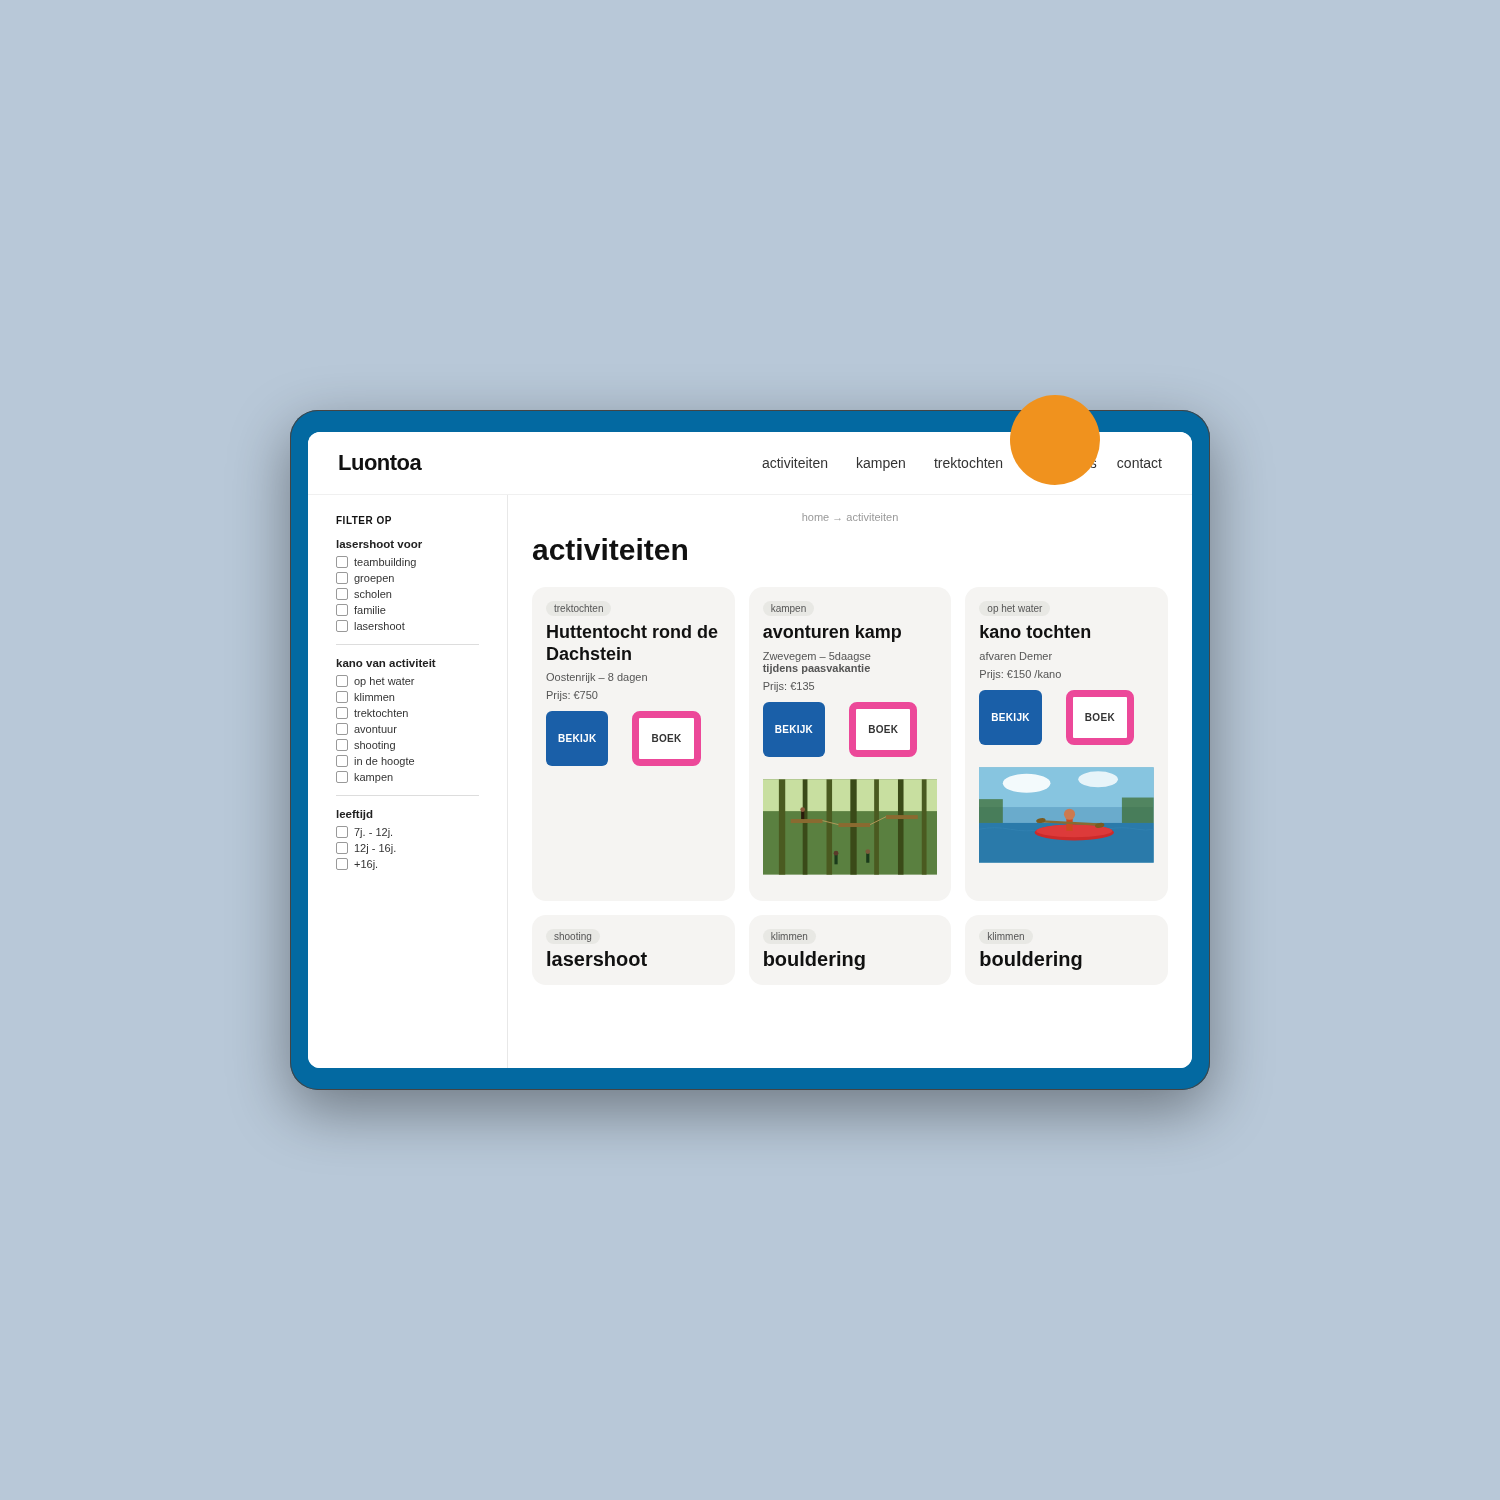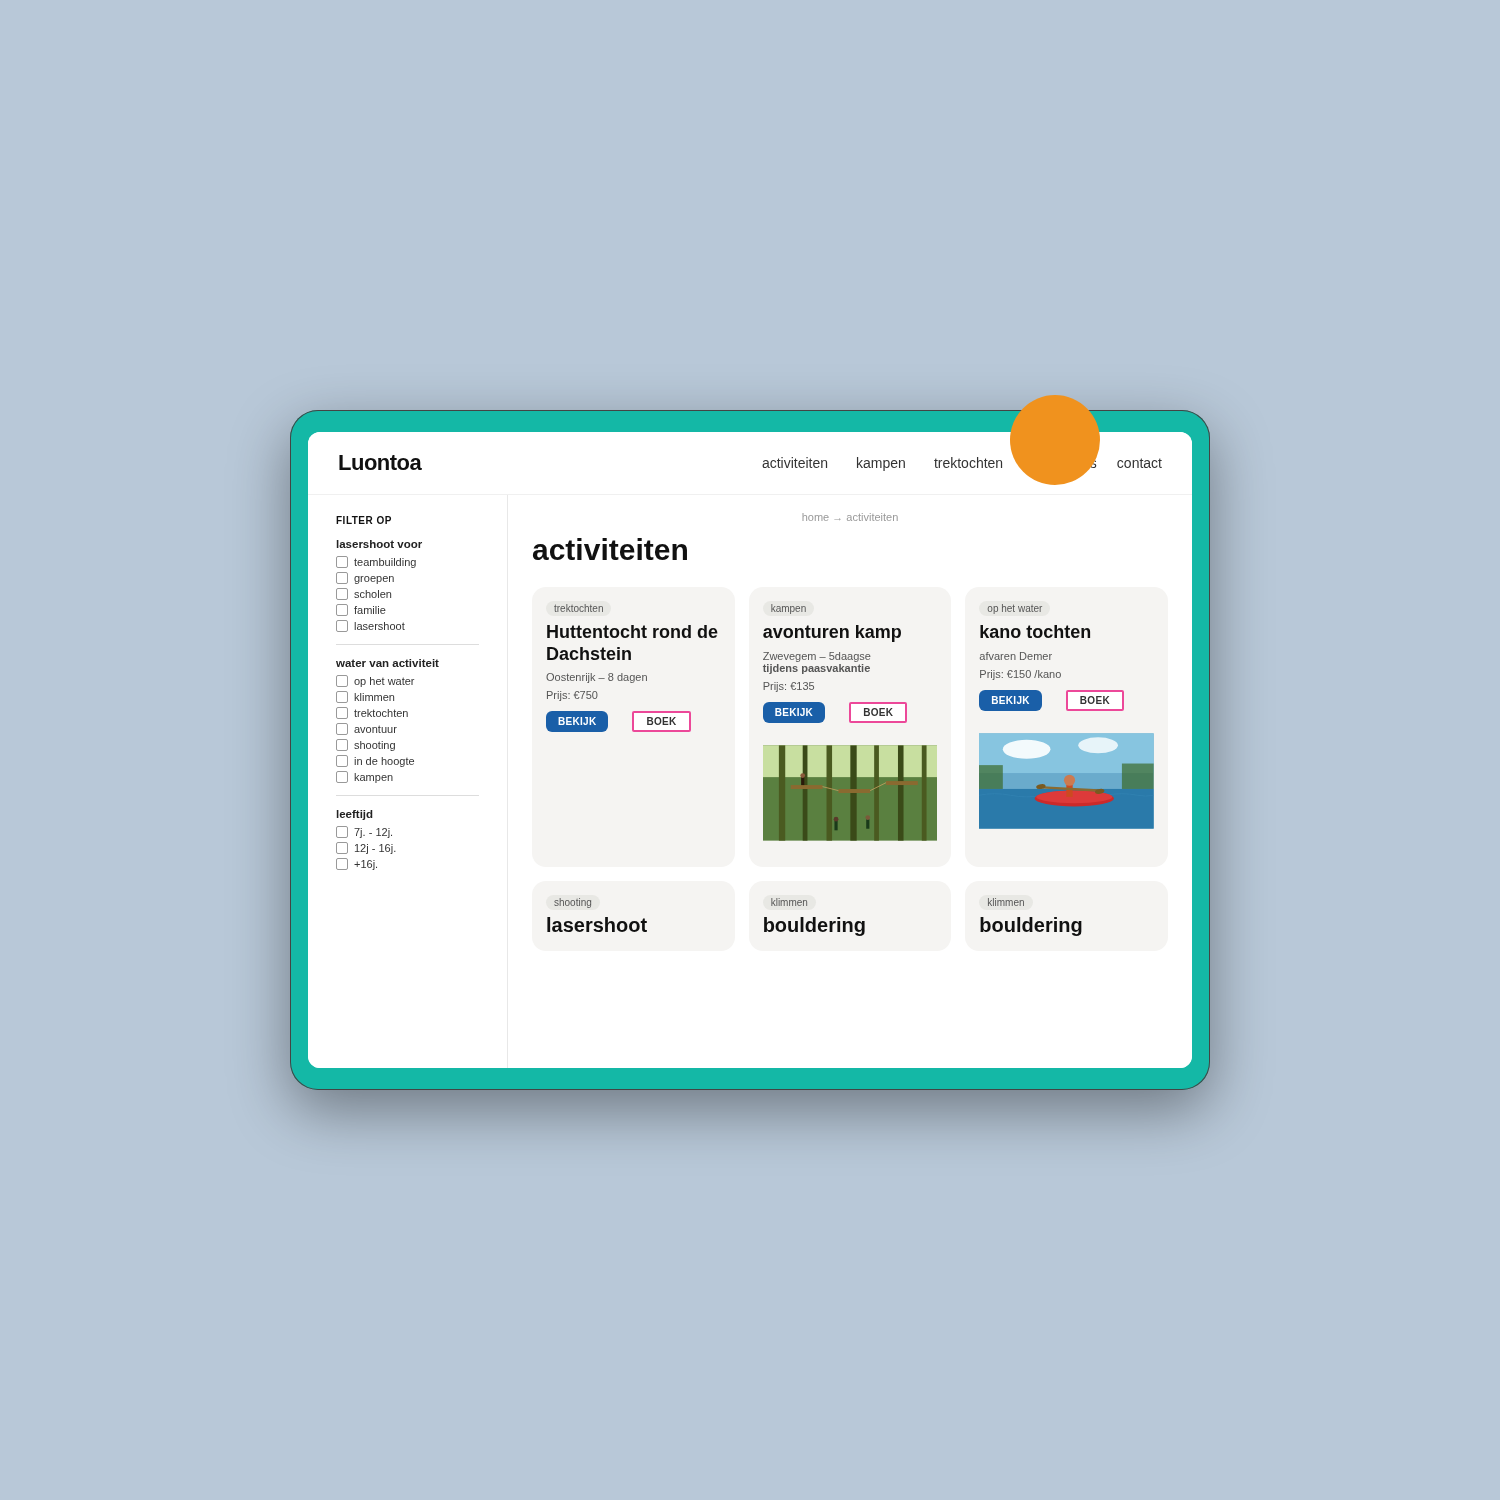--- a/index.html
+++ b/index.html
@@ -10,21 +10,21 @@
       justify-content: center;
       align-items: center;
       min-height: 1500px;
       height: 1500px;
       font-family: -apple-system, BlinkMacSystemFont, 'Segoe UI', Arial, sans-serif;
     }
 
     .tablet-shell {
       width: 920px;
       height: 680px;
-      background: #14b8a6;
+      background: #0369a1;
       border-radius: 28px;
       padding: 22px 18px;
       position: relative;
       box-shadow: 0 20px 60px rgba(0,0,0,0.4), inset 0 0 0 1px #444;
     }
 
     .tablet-screen {
       width: 100%;
       height: 100%;
       background: #fff;
@@ -242,23 +242,23 @@
       border-radius: 6px;
       font-size: 10px;
       font-weight: 600;
       cursor: pointer;
       letter-spacing: 0.3px;
     }
 
     .btn-boek {
       background: #fff;
       color: #333;
-      border: 2px solid #ec4899;
-      padding: 3px 12px;
-      border-radius: 2px;
+      border: 7px solid #ec4899;
+      padding: 15px 12px;
+      border-radius: 8px;
       font-size: 10px;
       font-weight: 600;
       cursor: pointer;
       letter-spacing: 0.3px;
     }
 
     .card-image-container {
       position: relative;
       border-radius: 10px;
       overflow: hidden;
@@ -343,21 +343,21 @@
           <input type="checkbox" style="">
           <label>familie</label>
         </div>
         <div class="filter-item">
           <input type="checkbox" style="">
           <label>lasershoot</label>
         </div>
 
         <hr class="sidebar-divider">
 
-        <div class="filter-section-label">water van activiteit</div>
+        <div class="filter-section-label">kano van activiteit</div>
         <div class="filter-item">
           <input type="checkbox" style="">
           <label>op het water</label>
         </div>
         <div class="filter-item">
           <input type="checkbox" style="">
           <label>klimmen</label>
         </div>
         <div class="filter-item">
           <input type="checkbox" style="">

